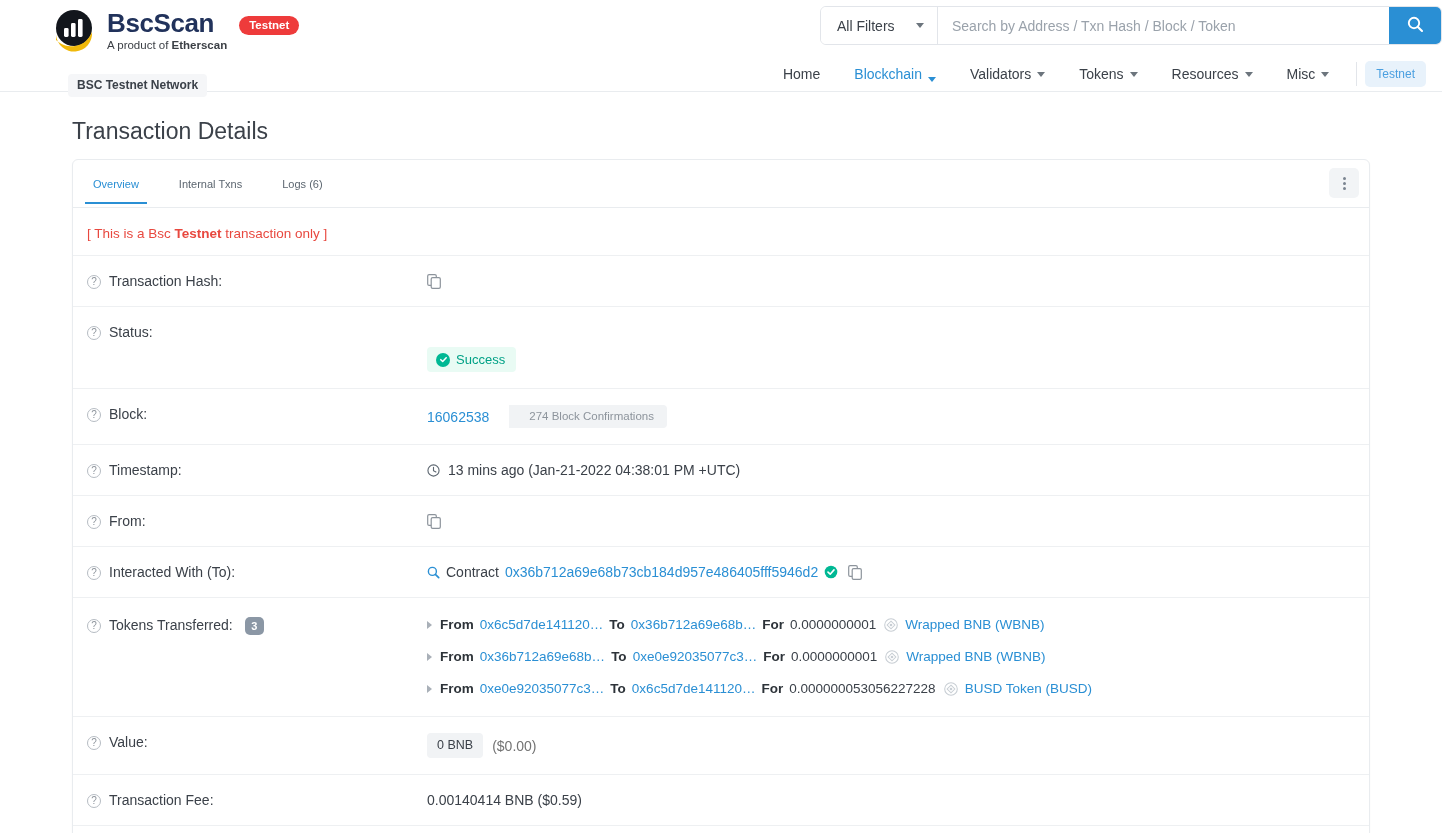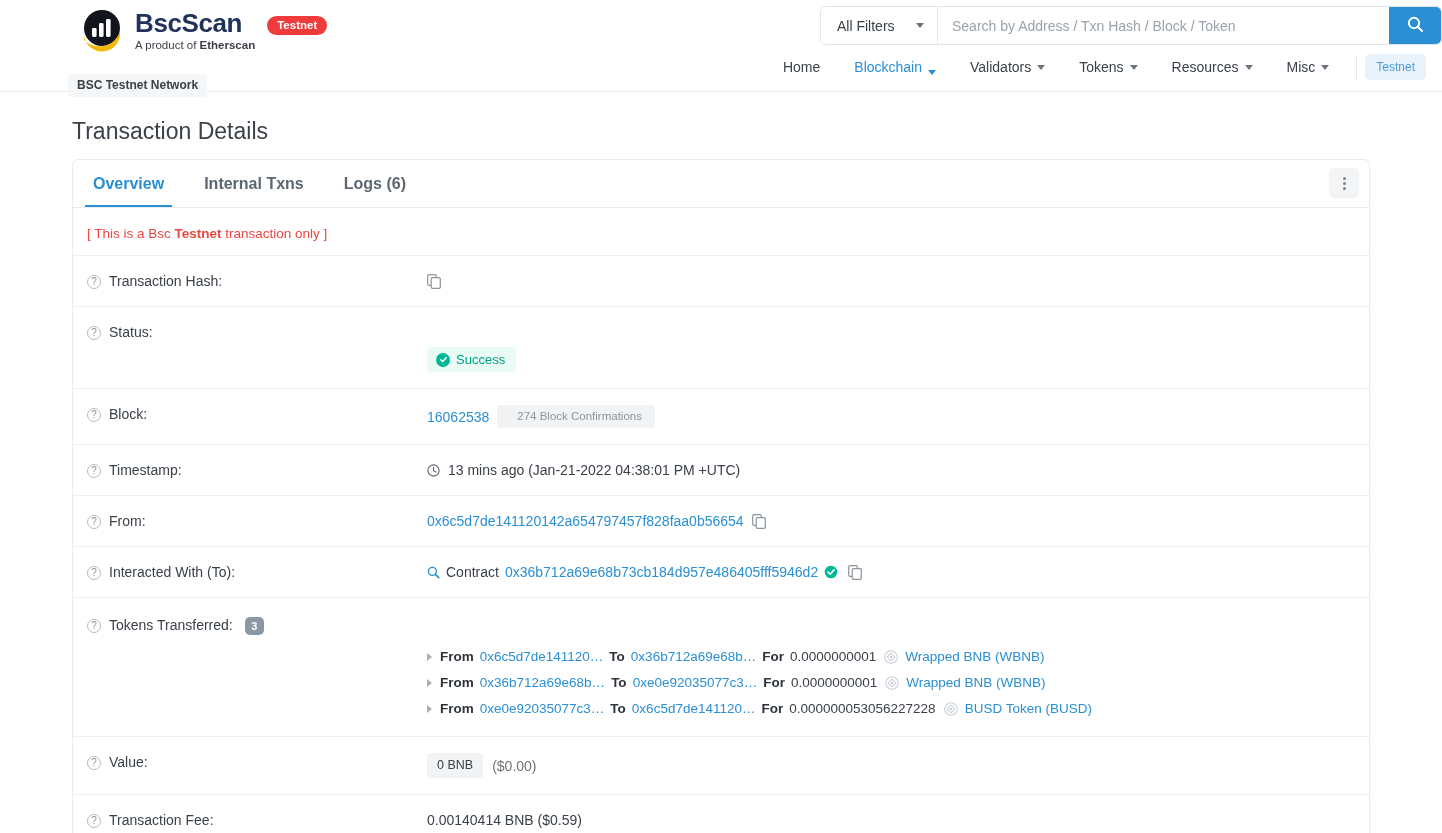--- a/index.html
+++ b/index.html
@@ -14,21 +14,21 @@
 
   
   .header {
     position: relative;
     height: 92px;
     background: #ffffff;
     border-bottom: 1px solid #e9ecef;
   }
   .brand-block {
     position: absolute;
-    left: 80px; top: 8px;
+    left: 52px; top: 8px;
     display: flex;
     align-items: flex-start;
   }
   .logo-mark {
     width: 46px; height: 46px;
     position: relative;
     flex: none;
   }
   .brand-text { margin-left: 9px; margin-top: 1px; }
   .brand-name {
@@ -116,21 +116,21 @@
     display: flex;
     align-items: center;
     justify-content: center;
     cursor: pointer;
     border: none;
   }
 
   
   .nav {
     position: absolute;
-    right: 0px; top: 50px;
+    right: 0px; top: 57px;
     display: flex;
     align-items: center;
     height: 34px;
   }
   .nav-item {
     font-size: 14px;
     color: #3b4149;
     padding: 0 17px;
     cursor: pointer;
     display: flex;
@@ -175,22 +175,22 @@
   }
   .tabbar {
     position: relative;
     display: flex;
     align-items: center;
     border-bottom: 1px solid #e9ecef;
     padding: 0 8px 0 0;
     height: 48px;
   }
   .tab {
-    font-size: 16px;
-    font-weight: bold;
+    font-size: 11px;
+    font-weight: normal;
     color: #5c6670;
     padding: 14px 20px 13px;
     cursor: pointer;
     position: relative;
   }
   .tab.active { color: #2a8fd4; }
   .tab.active:after {
     content: "";
     position: absolute;
     left: 12px; right: 12px; bottom: -1px;
@@ -326,21 +326,21 @@
     color: #fff;
     font-size: 11px;
     font-weight: bold;
     border-radius: 5px;
     min-width: 19px;
     height: 18px;
     padding: 0 5px;
     margin-left: 4px;
   }
 
-  .transfers { display: flex; flex-direction: column; gap: 11px; width: 100%; padding-top: 1px; margin-top: 32px; }
+  .transfers { display: flex; flex-direction: column; gap: 17px; width: 100%; padding-top: 1px; }
   .transfer {
     display: flex;
     align-items: center;
     font-size: 13.5px;
     color: #3b4149;
     gap: 6px;
     white-space: nowrap;
   }
   .tri {
     width: 0; height: 0;
@@ -508,21 +508,21 @@
             <span>Success</span>
           </span>
         </div>
       </div>
 
       <div class="row">
         <div class="row-label">
           <span class="qmark">?</span>
           <span>Block:</span>
         </div>
-        <div class="row-value" style="gap:0">
+        <div class="row-value" style="gap:12px">
           <span class="link">16062538</span>
           <span class="confirm-badge">274 Block Confirmations</span>
         </div>
       </div>
 
       <div class="row">
         <div class="row-label">
           <span class="qmark">?</span>
           <span>Timestamp:</span>
         </div>
@@ -536,21 +536,20 @@
           <span>13 mins ago (Jan-21-2022 04:38:01 PM +UTC)</span>
         </div>
       </div>
 
       <div class="row">
         <div class="row-label">
           <span class="qmark">?</span>
           <span>From:</span>
         </div>
         <div class="row-value">
-          <span class="link">0x6c5d7de141120142a654797457f828faa0b56654</span>
           <span class="copy-ico">
             <svg width="14" height="15" viewBox="0 0 14 15">
               <rect x="0.7" y="0.7" width="8.6" height="10.6" rx="1.4" fill="none" stroke="#8d949c" stroke-width="1.2"></rect>
               <rect x="4.2" y="3.6" width="9.1" height="10.7" rx="1.4" fill="#ffffff" stroke="#8d949c" stroke-width="1.2"></rect>
             </svg>
           </span>
         </div>
       </div>
 
       <div class="row">

